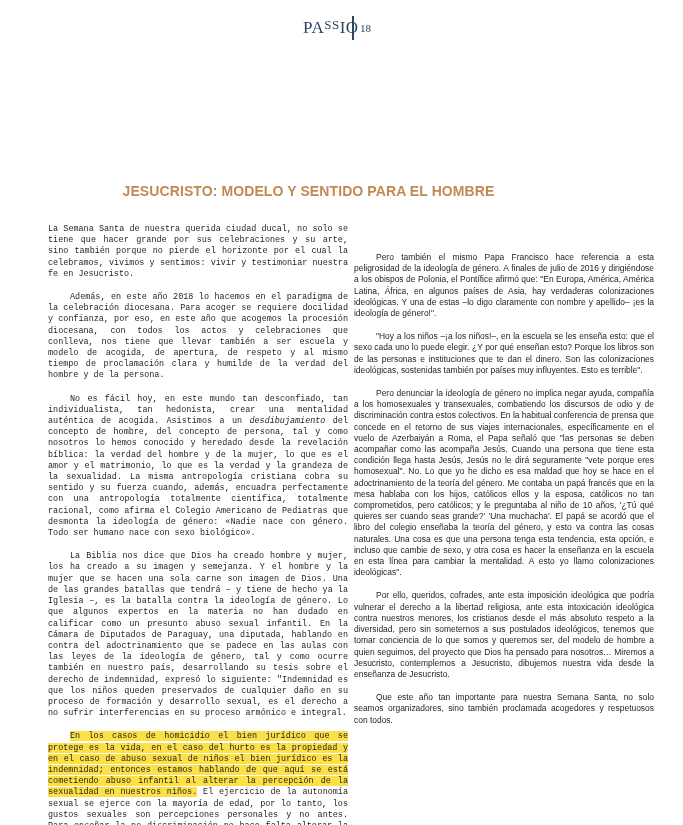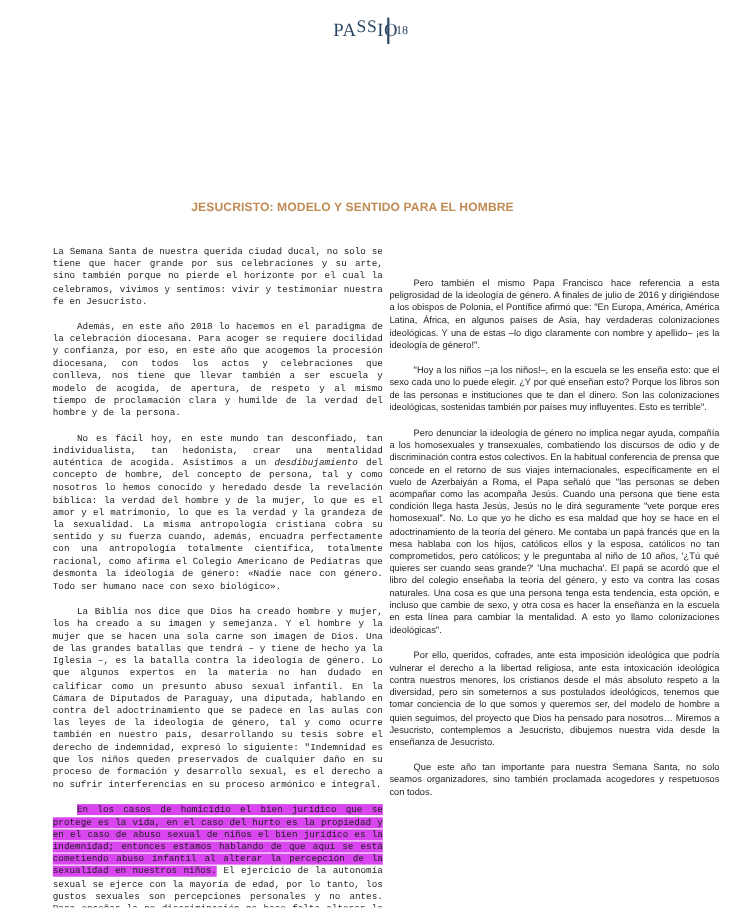--- a/index.html
+++ b/index.html
@@ -1,29 +1,29 @@
 <!DOCTYPE html>
 <html><head>
 <meta charset="utf-8">
 <style>
   html, body { margin:0; padding:0; }
   body { width:683px; height:825px; background:#ffffff; position:relative; overflow:hidden;
          font-family:"Liberation Sans", sans-serif; color:#1a1a1a; }
   .header { position:absolute; top:14px; left:0; width:683px; height:30px; }
   .logo { position:absolute; left:303px; top:4px; font-family:"Liberation Serif", serif; font-size:17px; color:#2c4661; letter-spacing:0.5px; }
-  .logo .ss { font-size:16px; position:relative; top:-4px; }
+  .logo .ss { font-size:13px; position:relative; top:-4px; }
   .divider { position:absolute; left:352px; top:2px; width:1.5px; height:24px; background:#2c4661; }
   .pagenum { position:absolute; left:360px; top:8px; font-family:"Liberation Serif", serif; font-size:11px; color:#2c4661; }
-  .title { position:absolute; top:183px; left:12px; width:617px; text-align:center; font-size:11px; font-weight:bold; color:#c18a53; letter-spacing:0.1px; }
+  .title { position:absolute; top:183px; left:0; width:617px; text-align:center; font-size:14px; font-weight:bold; color:#c18a53; letter-spacing:0.1px; }
   .col { position:absolute; top:224px; width:300px; font-size:8.45px; line-height:11.2px; text-align:justify; color:#1e1e1e; }
   .col.left { left:48px;font-family:Liberation Mono, monospace; }
   .col.right { left:354px;margin-top:28px; }
   .col p { margin:0 0 12px 0; text-indent:22px; hyphens:manual; }
   .col p.first { text-indent:0; }
-  .hl { background:#d946ef; }
+  .hl { background:#fde047; }
   .end-icon { color:#6e8fae; font-family:"Liberation Serif", serif; font-size:11px; }
 </style>
 </head>
 <body>
 
 <div class="header">
   <div class="logo"><span>PA</span><span class="ss">SS</span><span>IO</span></div>
   <div class="divider"></div>
   <div class="pagenum">18</div>
 </div>

